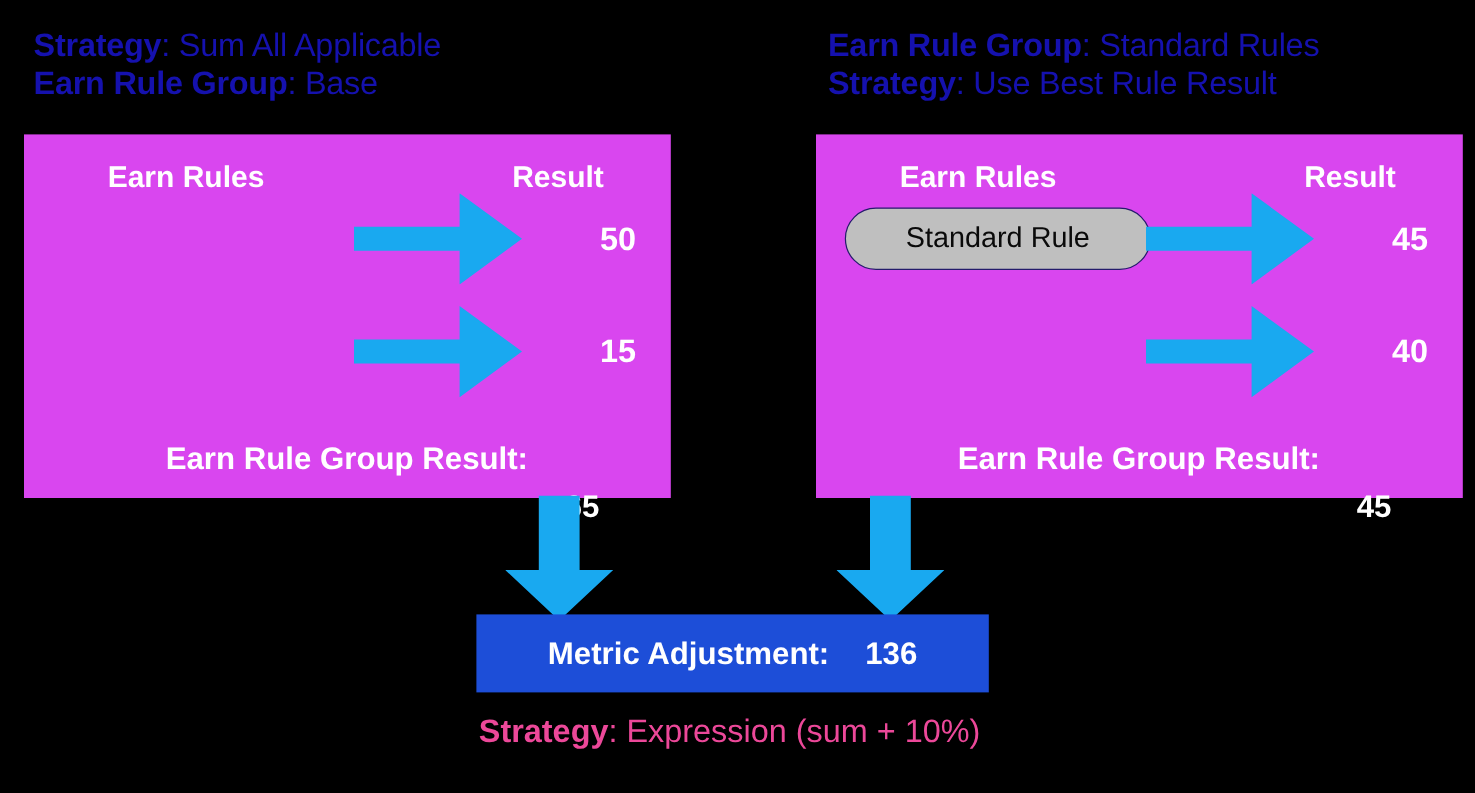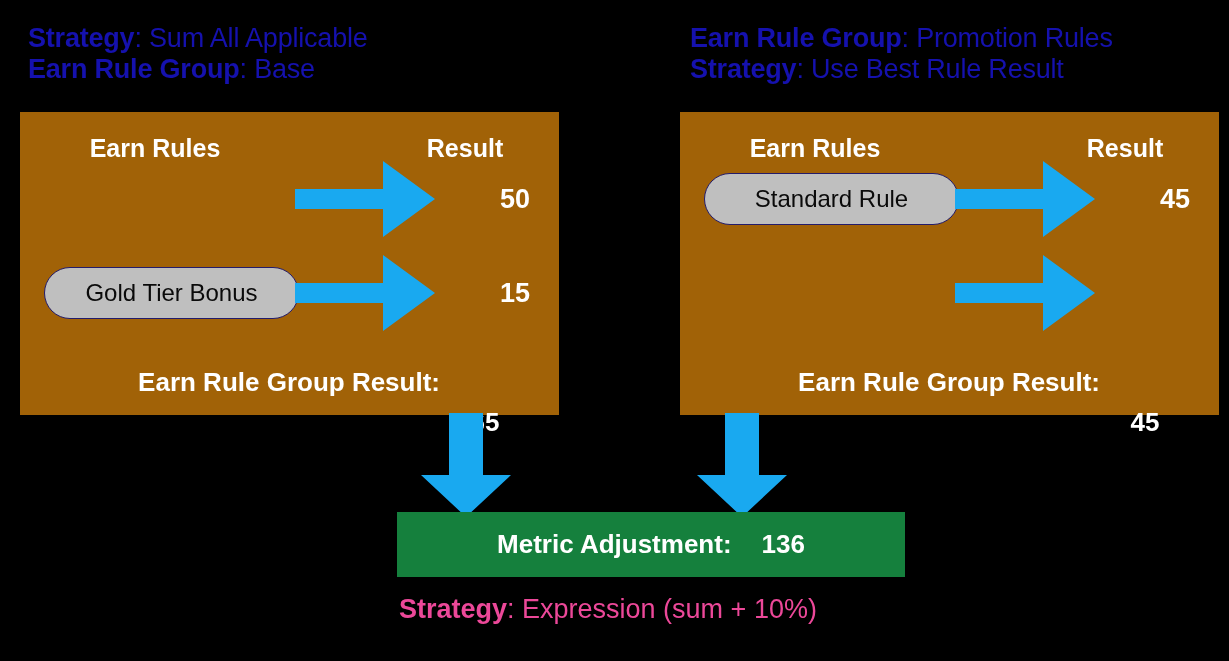--- a/index.html
+++ b/index.html
@@ -14,21 +14,21 @@
   
   .caption{position:absolute;color:#1511AE;line-height:1.16;white-space:nowrap;}
   .caption .ln{display:block;font-size:27px;letter-spacing:-0.2px;}
   .caption .lbl{font-weight:bold;}
   .caption .val{font-weight:normal;}
 
   #cap-left{left:28px;top:23px;}
   #cap-right{left:690px;top:23px;}
 
   
-  .panel{position:absolute;background:#a16207;}
+  .panel{position:absolute;background:#d946ef;}
   #panel-left{left:20px;top:112px;width:539px;height:303px;}
   #panel-right{left:680px;top:112px;width:539px;height:303px;}
 
   .col-head{position:absolute;color:#FFFFFF;font-weight:bold;font-size:25px;white-space:nowrap;}
   .rules-head{left:0;width:270px;text-align:center;top:22px;}
   .result-head{left:380px;width:130px;text-align:center;top:22px;}
 
   
   .pill{
     position:absolute;left:24px;width:255px;height:52px;
@@ -58,60 +58,57 @@
   .group-total .gt-label{position:absolute;left:90px;width:330px;text-align:right;}
   .group-total .gt-value{position:absolute;left:430px;width:70px;text-align:center;margin-top:40px;}
 
   
   .arrow-d{position:absolute;width:90px;height:104px;}
   #arrow-down-left{left:421px;top:413px;}
   #arrow-down-right{left:697px;top:413px;}
   .arrow-d svg{display:block;width:90px;height:104px;}
 
   
-  #metric-box{position:absolute;left:397px;top:512px;width:508px;height:65px;
-              background:#15803d;display:flex;align-items:center;justify-content:center;}
+  #metric-box{position:absolute;left:397px;top:512px;width:427px;height:65px;
+              background:#1d4ed8;display:flex;align-items:center;justify-content:center;}
   #metric-box .mb-inner{display:flex;align-items:baseline;white-space:nowrap;
               color:#FFFFFF;font-weight:bold;font-size:26px;}
   #metric-box .mb-label{margin-right:30px;}
 
   
   #cap-bottom{position:absolute;left:399px;top:594px;color:#ec4899;white-space:nowrap;}
   #cap-bottom .ln{font-size:27px;}
 </style>
 </head>
 <body>
 
 <div class="stage">
 
   <div class="caption" id="cap-left">
     <span class="ln"><span class="lbl">Strategy</span><span class="val">: Sum All Applicable</span></span>
     <span class="ln"><span class="lbl">Earn Rule Group</span><span class="val">: Base</span></span>
   </div>
 
   <div class="caption" id="cap-right">
-    <span class="ln"><span class="lbl">Earn Rule Group</span><span class="val">: Promotion Rules</span></span>
+    <span class="ln"><span class="lbl">Earn Rule Group</span><span class="val">: Standard Rules</span></span>
     <span class="ln"><span class="lbl">Strategy</span><span class="val">: Use Best Rule Result</span></span>
   </div>
 
   <div class="panel" id="panel-left">
 
     <div class="col-head rules-head">Earn Rules</div>
     <div class="col-head result-head">Result</div>
 
     <div class="arrow-r r1">
       <svg viewBox="0 0 140 76" xmlns="http://www.w3.org/2000/svg" aria-hidden="true">
         <path d="M0,28 L88,28 L88,0 L140,38 L88,76 L88,48 L0,48 Z" fill="#19A9F0"></path>
       </svg>
     </div>
     <div class="row-val r1">50</div>
 
-    <div class="pill pill-r2">
-      <span>Gold Tier Bonus</span>
-    </div>
     <div class="arrow-r r2">
       <svg viewBox="0 0 140 76" xmlns="http://www.w3.org/2000/svg" aria-hidden="true">
         <path d="M0,28 L88,28 L88,0 L140,38 L88,76 L88,48 L0,48 Z" fill="#19A9F0"></path>
       </svg>
     </div>
     <div class="row-val r2">15</div>
 
     <div class="group-total">
       <span class="gt-label">Earn Rule Group Result:</span>
       <span class="gt-value">65</span>
@@ -131,20 +128,21 @@
         <path d="M0,28 L88,28 L88,0 L140,38 L88,76 L88,48 L0,48 Z" fill="#19A9F0"></path>
       </svg>
     </div>
     <div class="row-val r1">45</div>
 
     <div class="arrow-r r2">
       <svg viewBox="0 0 140 76" xmlns="http://www.w3.org/2000/svg" aria-hidden="true">
         <path d="M0,28 L88,28 L88,0 L140,38 L88,76 L88,48 L0,48 Z" fill="#19A9F0"></path>
       </svg>
     </div>
+    <div class="row-val r2">40</div>
 
     <div class="group-total">
       <span class="gt-label">Earn Rule Group Result:</span>
       <span class="gt-value">45</span>
     </div>
   </div>
 
   <div class="arrow-d" id="arrow-down-left">
     <svg viewBox="0 0 90 104" xmlns="http://www.w3.org/2000/svg" aria-hidden="true">
       <path d="M28,0 L62,0 L62,62 L90,62 L45,104 L0,62 L28,62 Z" fill="#19A9F0"></path>

